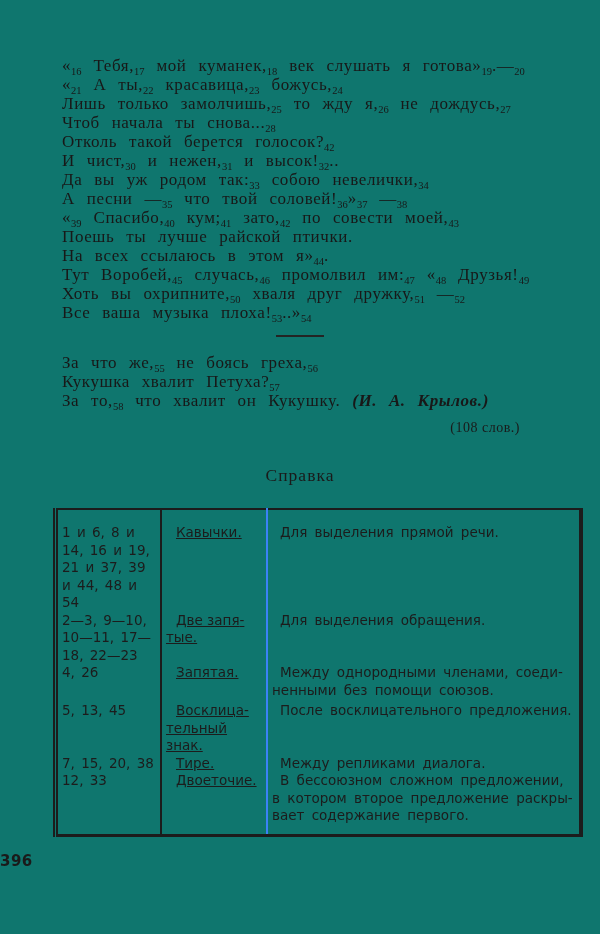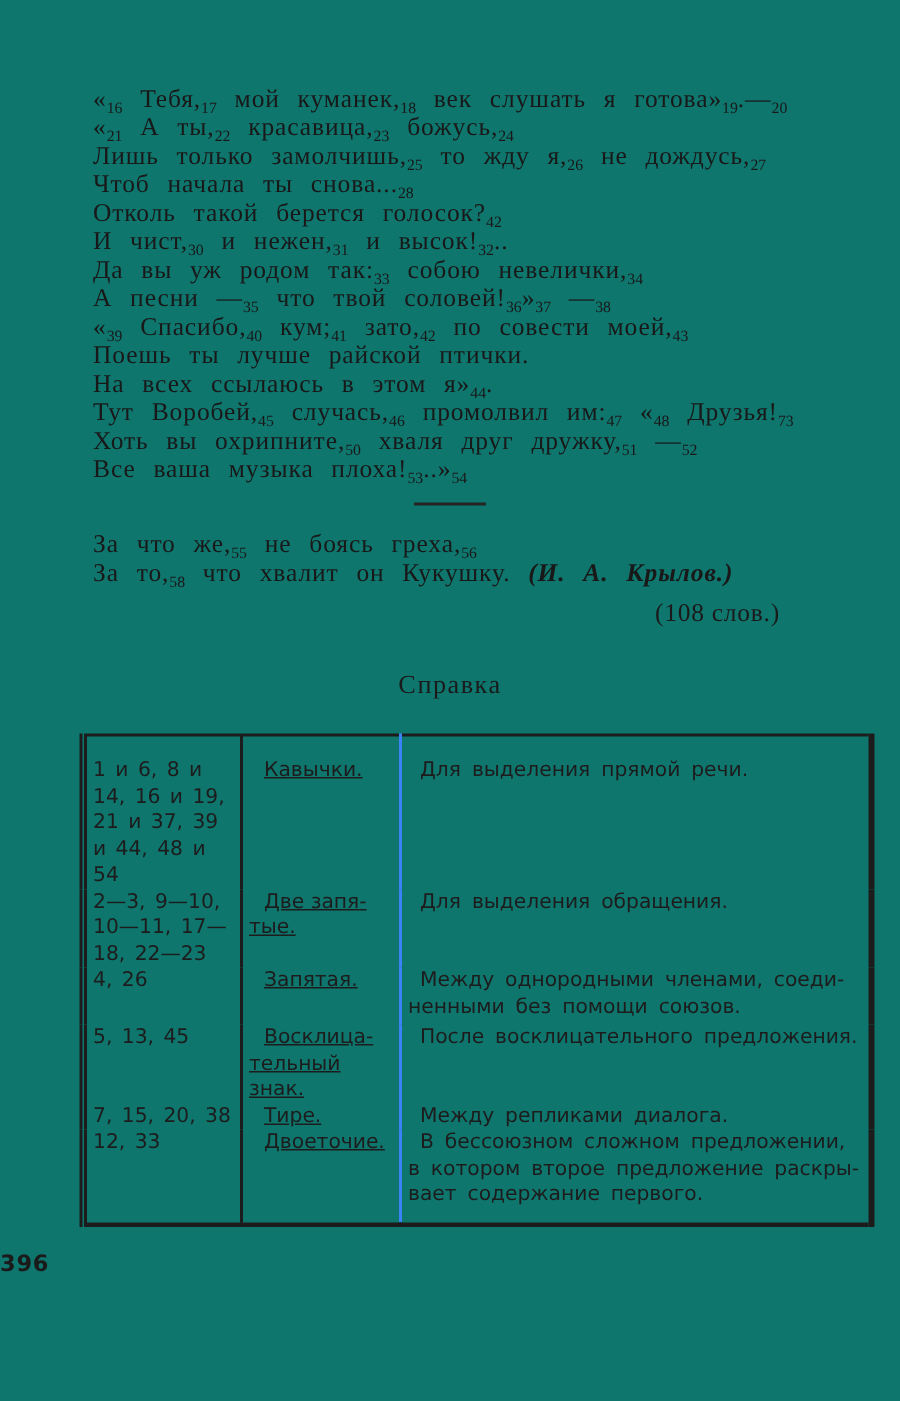--- a/index.html
+++ b/index.html
@@ -37,21 +37,21 @@
   .poem .line i{
     font-style:italic;
     font-weight:bold;
   }
   .separator{
     width:48px;height:0;
     border-top:2px solid #242424;
     margin:13px 0 16px 214px;
   }
   .word-count{
-    font-size:17px;
+    font-size:14px;
     line-height:20px;
     text-align:right;
     padding-right:25px;
     margin-top:8px;
     letter-spacing:0.5px;
   }
   
   .spravka{
     margin:26px 0 0 0;
     text-align:center;
@@ -127,27 +127,28 @@
         <div class="line">«<sub>21</sub> А ты,<sub>22</sub> красавица,<sub>23</sub> божусь,<sub>24</sub></div>
         <div class="line">Лишь только замолчишь,<sub>25</sub> то жду я,<sub>26</sub> не дождусь,<sub>27</sub></div>
         <div class="line">Чтоб начала ты снова...<sub>28</sub></div>
         <div class="line">Отколь такой берется голосок?<sub>42</sub></div>
         <div class="line">И чист,<sub>30</sub> и нежен,<sub>31</sub> и высок!<sub>32</sub>..</div>
         <div class="line">Да вы уж родом так:<sub>33</sub> собою невелички,<sub>34</sub></div>
         <div class="line">А песни —<sub>35</sub> что твой соловей!<sub>36</sub>»<sub>37</sub> —<sub>38</sub></div>
         <div class="line">«<sub>39</sub> Спасибо,<sub>40</sub> кум;<sub>41</sub> зато,<sub>42</sub> по совести моей,<sub>43</sub></div>
         <div class="line">Поешь ты лучше райской птички.</div>
         <div class="line">На всех ссылаюсь в этом я»<sub>44</sub>.</div>
-        <div class="line">Тут Воробей,<sub>45</sub> случась,<sub>46</sub> промолвил им:<sub>47</sub> «<sub>48</sub> Друзья!<sub>73</sub></div>
+        <div class="line">Тут Воробей,<sub>45</sub> случась,<sub>46</sub> промолвил им:<sub>47</sub> «<sub>48</sub> Друзья!<sub>49</sub></div>
         <div class="line">Хоть вы охрипните,<sub>50</sub> хваля друг дружку,<sub>51</sub> —<sub>52</sub></div>
         <div class="line">Все ваша музыка плоха!<sub>53</sub>..»<sub>54</sub></div>
       </div>
     <div class="separator"></div>
     <div id="poem-part-2">
         <div class="line">За что же,<sub>55</sub> не боясь греха,<sub>56</sub></div>
+        <div class="line">Кукушка хвалит Петуха?<sub>57</sub></div>
         <div class="line">За то,<sub>58</sub> что хвалит он Кукушку. <i>(И. А. Крылов.)</i></div>
       </div>
     <div class="word-count">(108 слов.)</div>
   </div>
 
   <div class="spravka">Справка</div>
 
   <table class="ref">
     <tbody id="ref-table-body">
         <tr class="r1">

